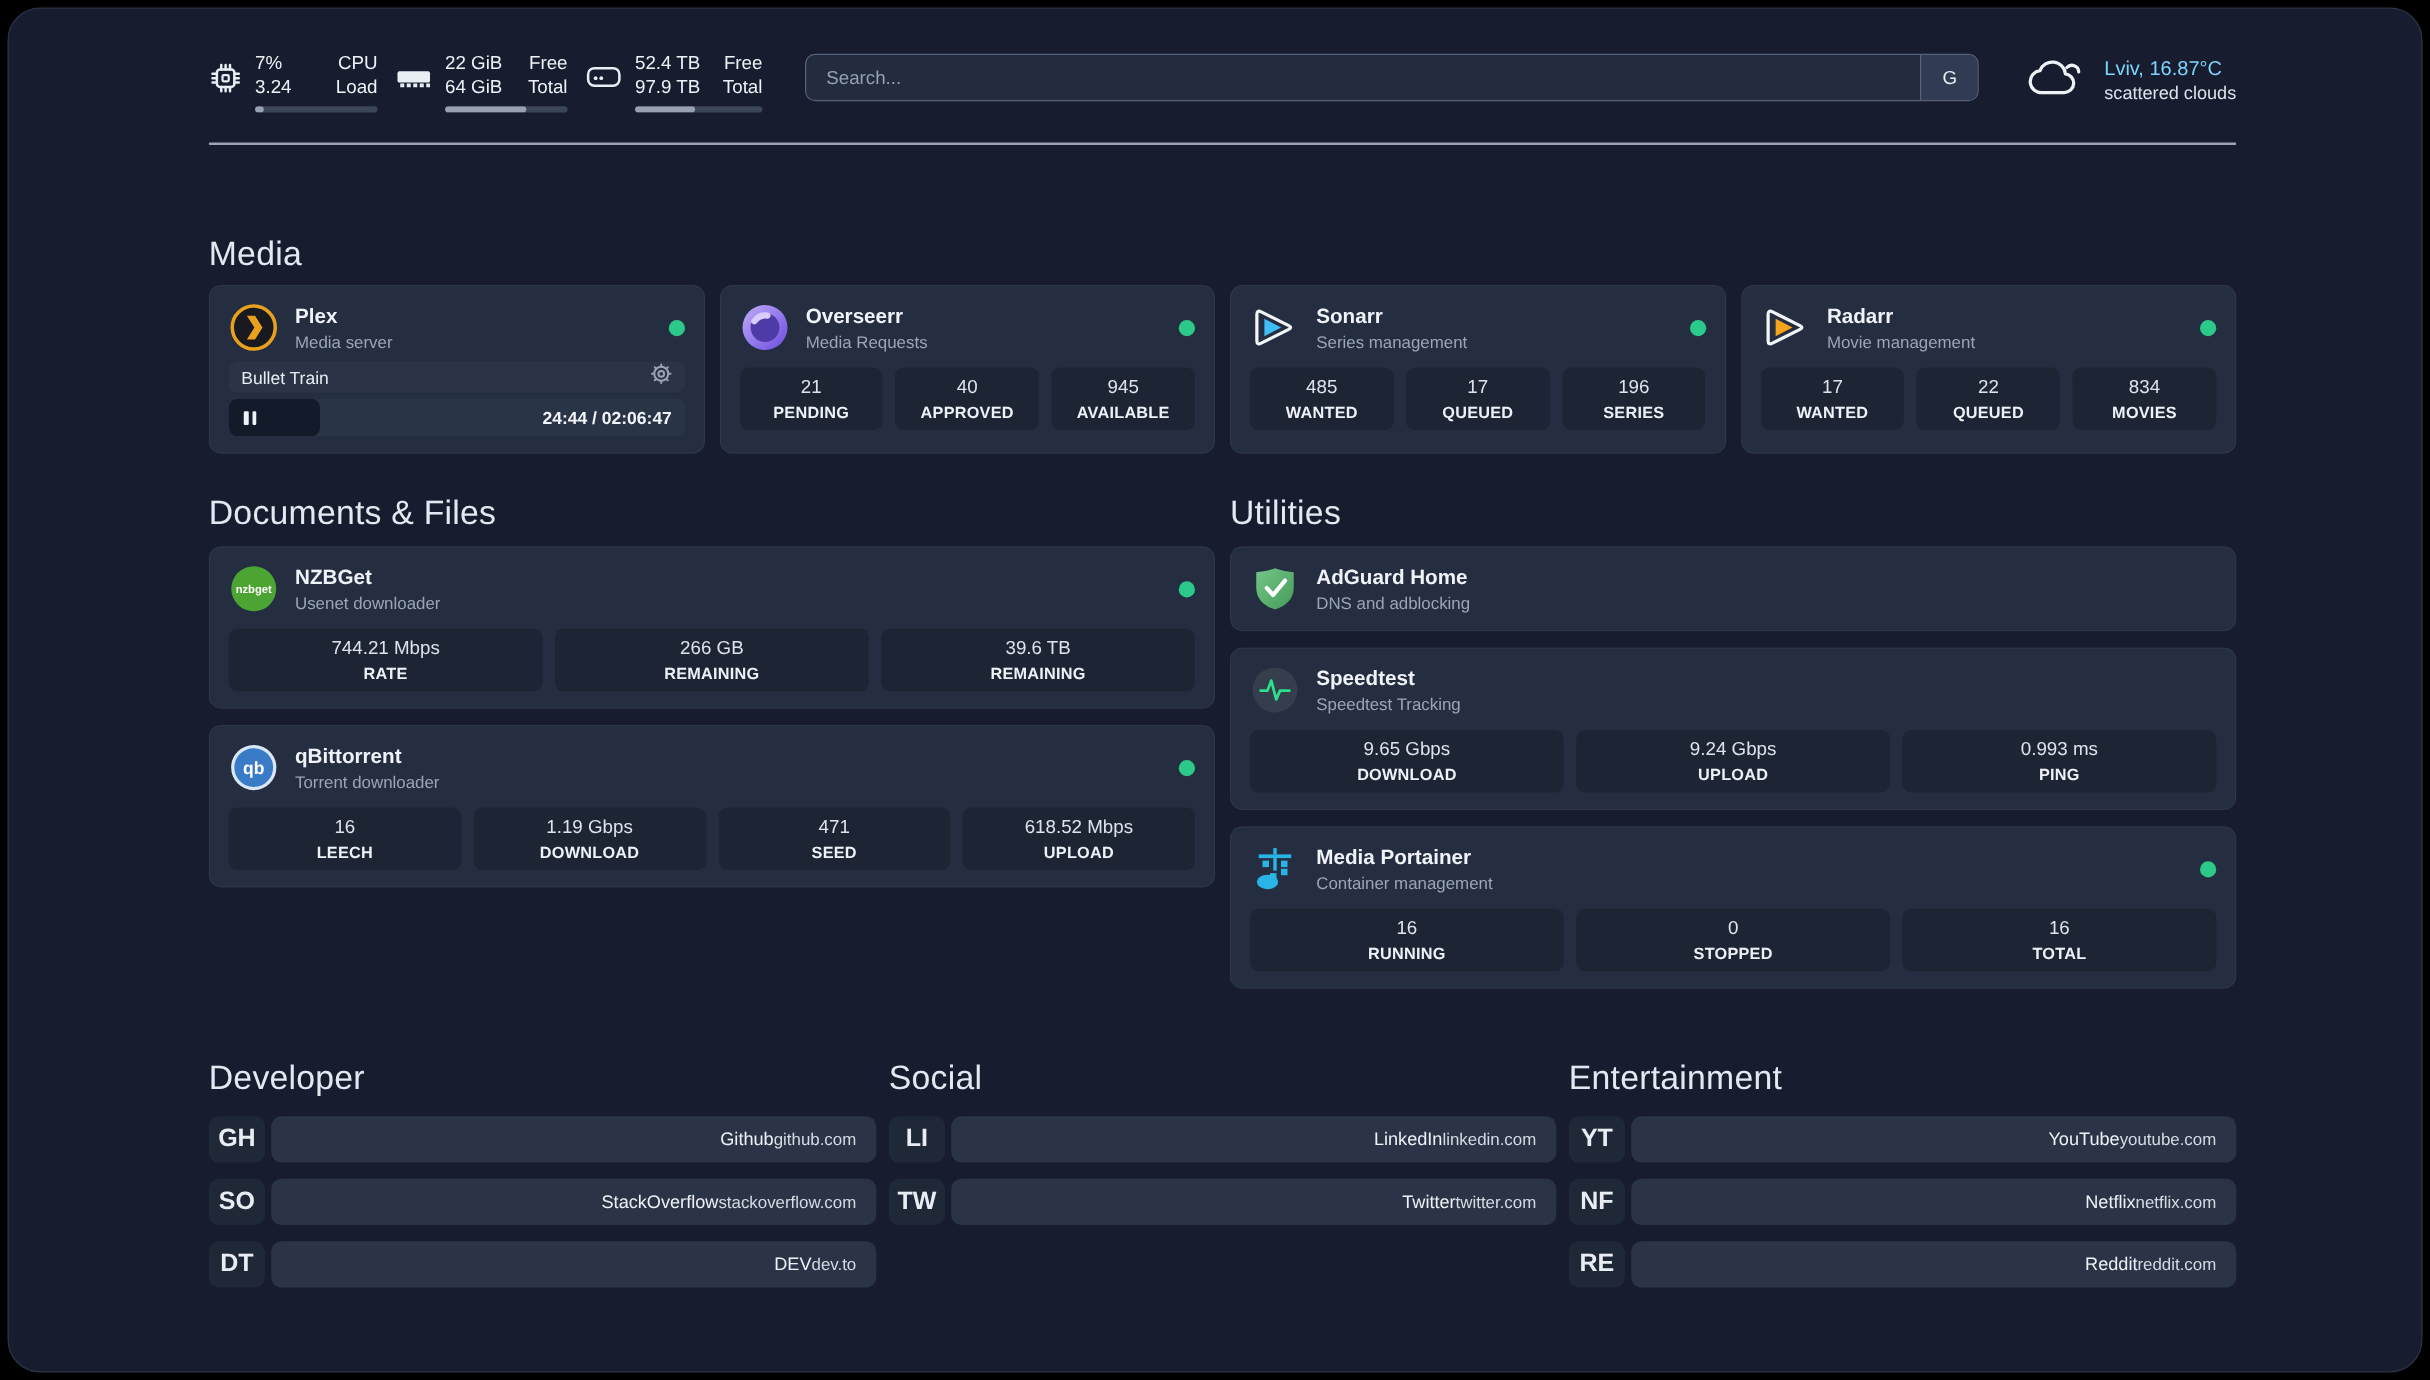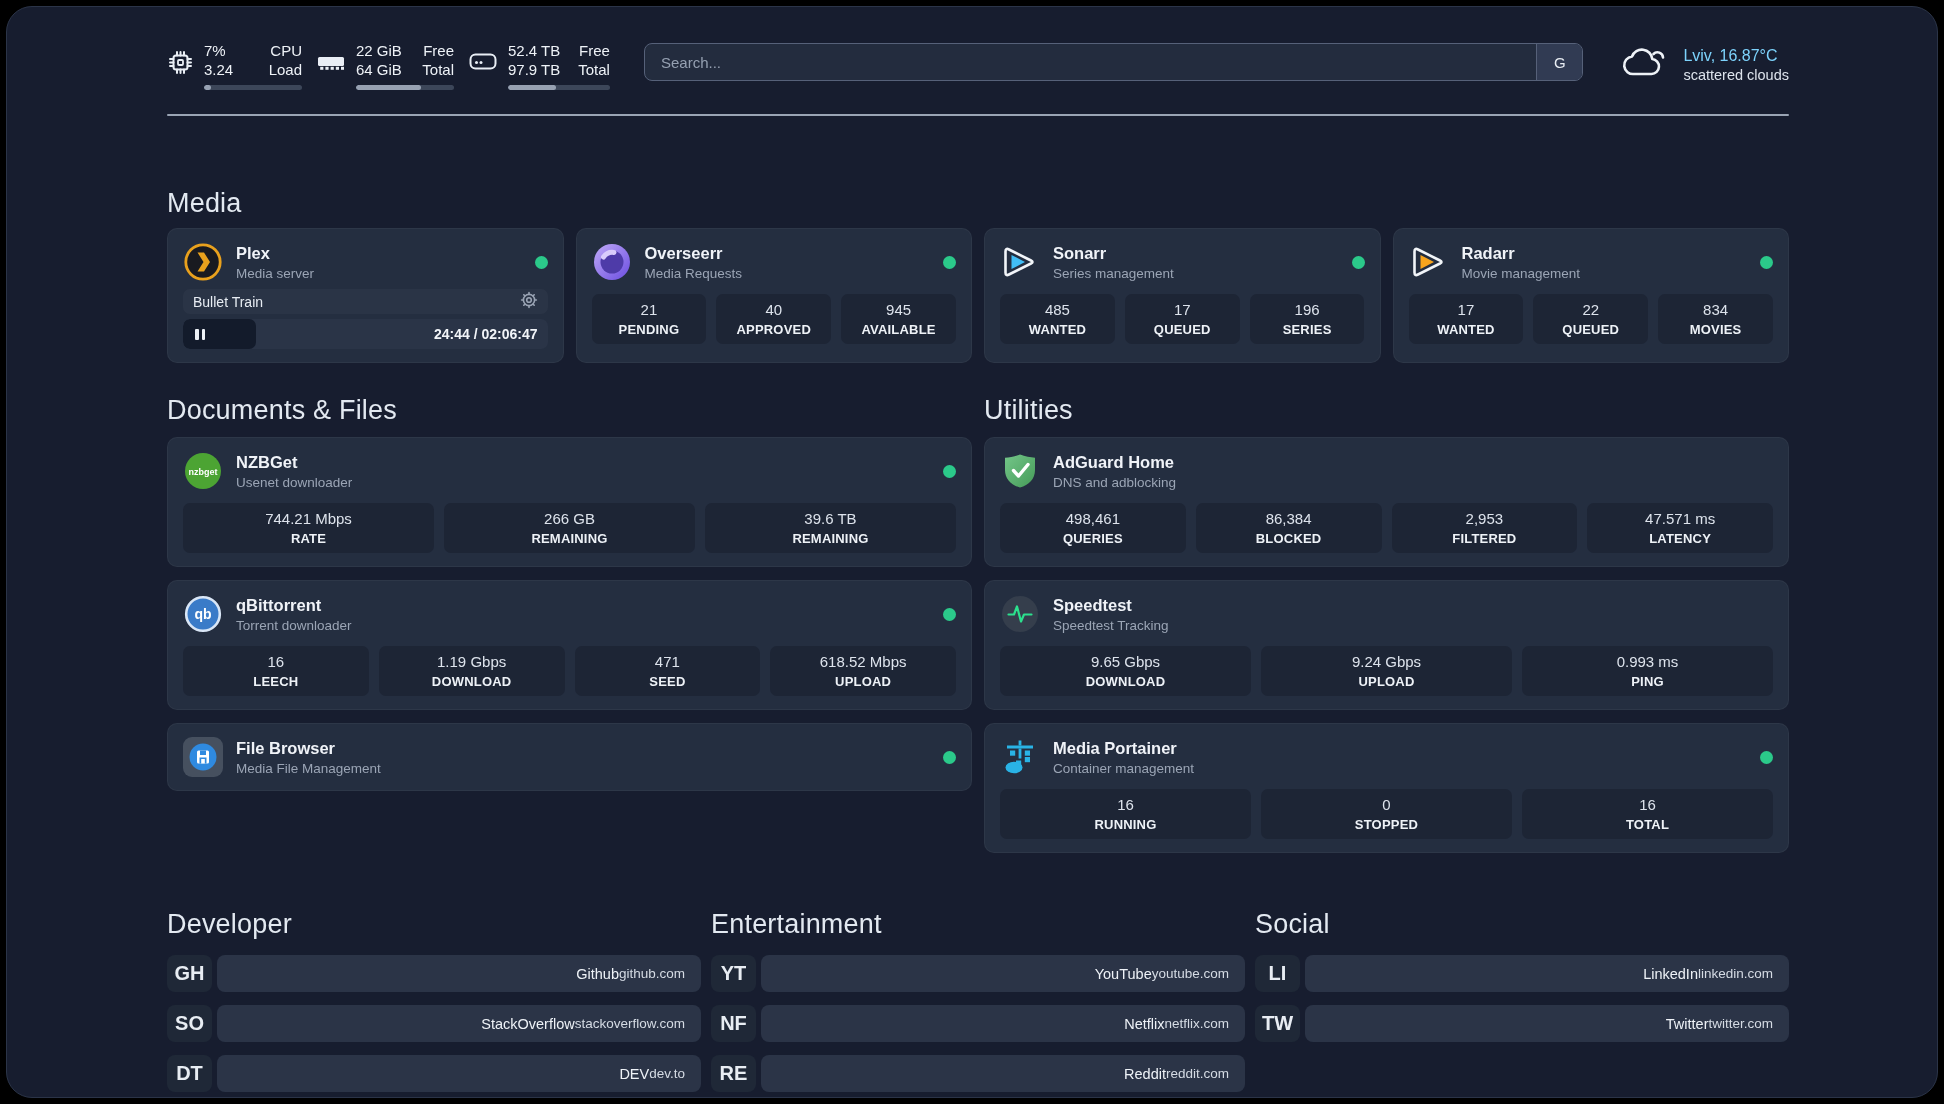--- a/index.html
+++ b/index.html
@@ -384,38 +384,20 @@
               <div class="stat-value">471</div>
               <div class="stat-label">SEED</div>
             </div>
             <div class="stat-box">
               <div class="stat-value">618.52 Mbps</div>
               <div class="stat-label">UPLOAD</div>
             </div>
           </div>
         </div>
 
-        <div class="card">
-          <div class="card-header">
-            <span class="app-icon filebrowser">
-              <svg width="40" height="40" viewBox="0 0 40 40">
-                <circle cx="20" cy="20" r="13.5" fill="#2f8ae0"></circle>
-                <rect x="14" y="13.5" width="12" height="13" rx="1.5" fill="#ffffff"></rect>
-                <rect x="17" y="13.5" width="6" height="4.5" fill="#2f8ae0"></rect>
-                <rect x="16.5" y="20.5" width="7" height="6" fill="#2f8ae0"></rect>
-                <rect x="18.2" y="22" width="3.6" height="4.5" fill="#ffffff"></rect>
-              </svg>
-            </span>
-            <div class="card-titles">
-              <div class="card-name">File Browser</div>
-              <div class="card-sub">Media File Management</div>
-            </div>
-            <span class="status-dot"></span>
-          </div>
-        </div>
       </div>
     </div>
 
     <div>
       <div class="section-title col-title">Utilities</div>
       <div class="col-cards">
 
         <div class="card">
           <div class="card-header">
             <span class="app-icon">
@@ -428,38 +410,20 @@
                       </defs>
                 <path d="M20 3.5 C25 5.5 30.5 6.3 35 6.8 V19 c0 9.3 -6.2 14.8 -15 17.6 C11.2 33.8 5 28.3 5 19 V6.8 C9.5 6.3 15 5.5 20 3.5 Z" fill="url(#agg)"></path>
                 <path d="M13.5 19.5 l5 5.5 L28 13.5" stroke="#ffffff" stroke-width="3.4" fill="none" stroke-linecap="round" stroke-linejoin="round"></path>
               </svg>
             </span>
             <div class="card-titles">
               <div class="card-name">AdGuard Home</div>
               <div class="card-sub">DNS and adblocking</div>
             </div>
           </div>
-          <div class="stats-row">
-            <div class="stat-box">
-              <div class="stat-value">498,461</div>
-              <div class="stat-label">QUERIES</div>
-            </div>
-            <div class="stat-box">
-              <div class="stat-value">86,384</div>
-              <div class="stat-label">BLOCKED</div>
-            </div>
-            <div class="stat-box">
-              <div class="stat-value">2,953</div>
-              <div class="stat-label">FILTERED</div>
-            </div>
-            <div class="stat-box">
-              <div class="stat-value">47.571 ms</div>
-              <div class="stat-label">LATENCY</div>
-            </div>
-          </div>
         </div>
 
         <div class="card">
           <div class="card-header">
             <span class="app-icon">
               <svg width="40" height="40" viewBox="0 0 40 40">
                 <circle cx="20" cy="20" r="18" fill="#353e4c"></circle>
                 <path d="M8.5 20.5 h5.5 l3 -8 4 15 3 -7 h7.5" stroke="#2ce08d" stroke-width="2.2" fill="none" stroke-linejoin="round" stroke-linecap="round"></path>
               </svg>
             </span>
@@ -546,20 +510,40 @@
           <div class="link-abbr">DT</div>
           <div class="link-pill">
             <span class="link-name">DEV</span>
             <span class="link-url">dev.to</span>
           </div>
         </div>
       </div>
     </div>
 
     <div>
+      <div class="section-title">Social</div>
+      <div class="link-list">
+        <div class="link-row">
+          <div class="link-abbr">LI</div>
+          <div class="link-pill">
+            <span class="link-name">LinkedIn</span>
+            <span class="link-url">linkedin.com</span>
+          </div>
+        </div>
+        <div class="link-row">
+          <div class="link-abbr">TW</div>
+          <div class="link-pill">
+            <span class="link-name">Twitter</span>
+            <span class="link-url">twitter.com</span>
+          </div>
+        </div>
+      </div>
+    </div>
+
+    <div>
       <div class="section-title">Entertainment</div>
       <div class="link-list">
         <div class="link-row">
           <div class="link-abbr">YT</div>
           <div class="link-pill">
             <span class="link-name">YouTube</span>
             <span class="link-url">youtube.com</span>
           </div>
         </div>
         <div class="link-row">
@@ -567,40 +551,20 @@
           <div class="link-pill">
             <span class="link-name">Netflix</span>
             <span class="link-url">netflix.com</span>
           </div>
         </div>
         <div class="link-row">
           <div class="link-abbr">RE</div>
           <div class="link-pill">
             <span class="link-name">Reddit</span>
             <span class="link-url">reddit.com</span>
-          </div>
-        </div>
-      </div>
-    </div>
-
-    <div>
-      <div class="section-title">Social</div>
-      <div class="link-list">
-        <div class="link-row">
-          <div class="link-abbr">LI</div>
-          <div class="link-pill">
-            <span class="link-name">LinkedIn</span>
-            <span class="link-url">linkedin.com</span>
-          </div>
-        </div>
-        <div class="link-row">
-          <div class="link-abbr">TW</div>
-          <div class="link-pill">
-            <span class="link-name">Twitter</span>
-            <span class="link-url">twitter.com</span>
           </div>
         </div>
       </div>
     </div>
   </div>
 
 </div>
 </div>
 </div>
 

